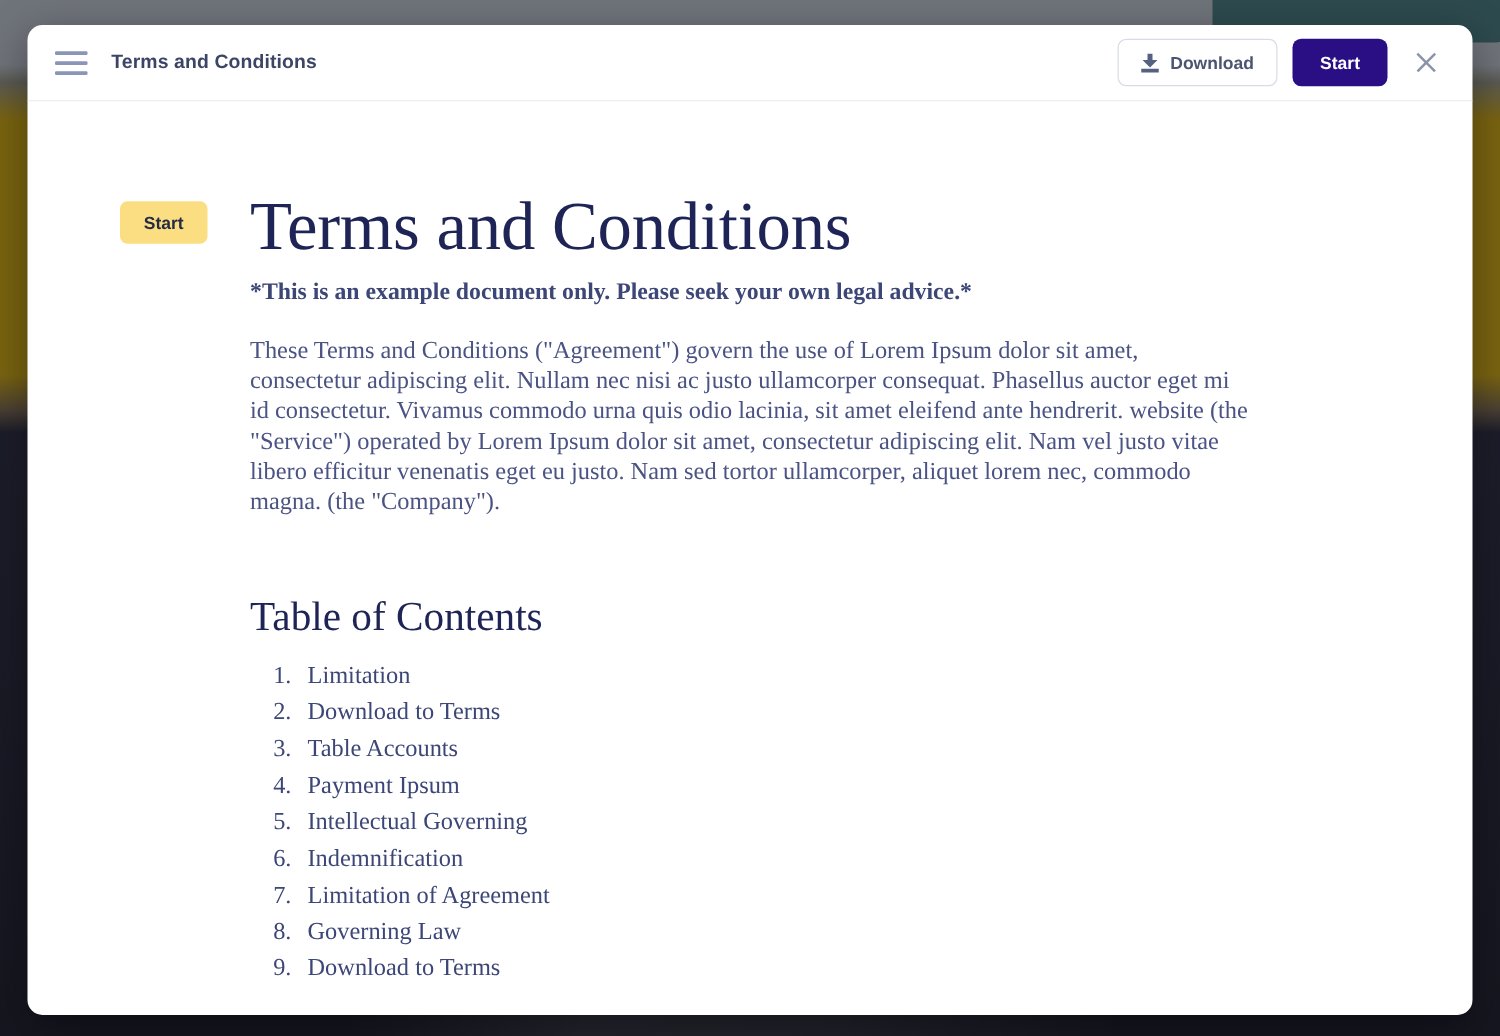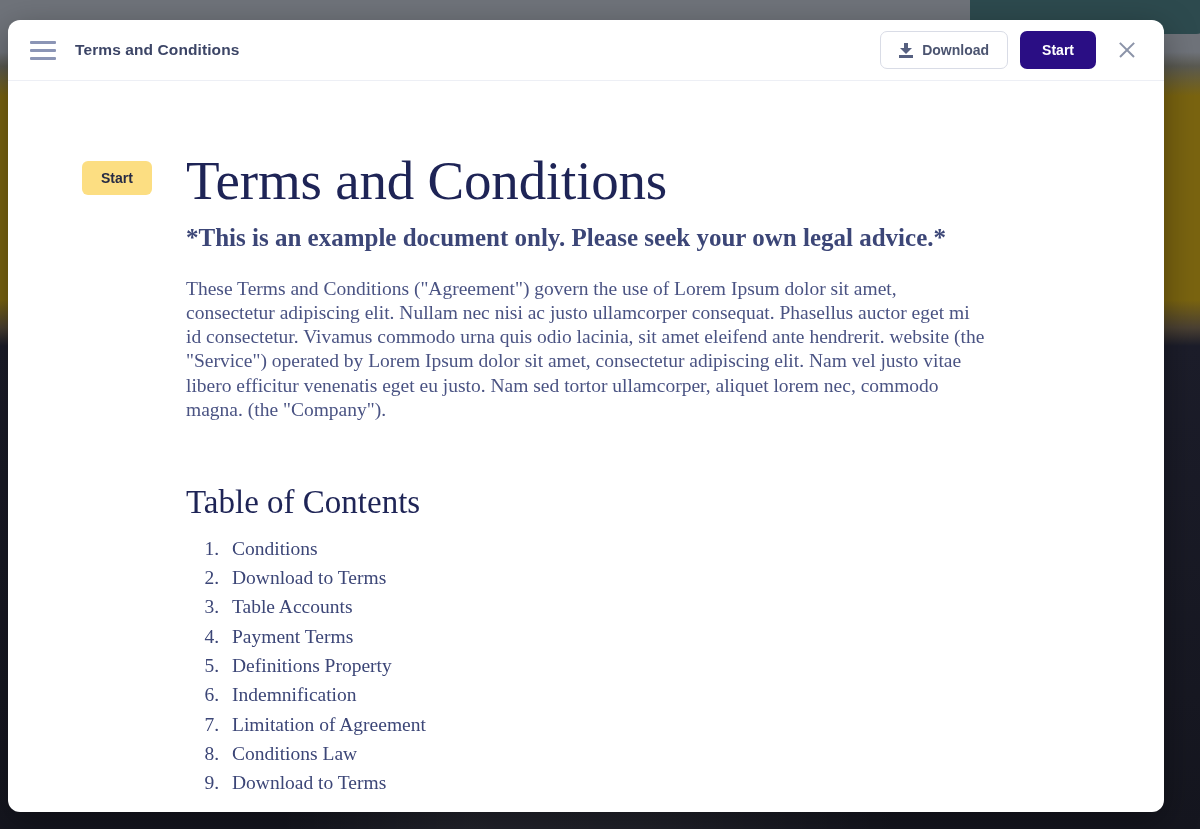--- a/index.html
+++ b/index.html
@@ -43,21 +43,21 @@
     left: 280px;
     bottom: 0;
     width: 620px;
     height: 26px;
     background: linear-gradient(to right, rgba(255,255,255,0) 0%, rgba(255,255,255,0.06) 30%, rgba(255,255,255,0.05) 60%, rgba(255,255,255,0) 100%);
   }
 
   
   .modal {
     position: absolute;
-    left: 8px;
+    left: 22px;
     top: 20px;
     width: 1156px;
     height: 792px;
     background: #ffffff;
     border-radius: 12px;
     box-shadow: 0 10px 34px rgba(0,0,0,0.35);
     overflow: hidden;
     display: flex;
     flex-direction: column;
     justify-content: center;
@@ -212,21 +212,21 @@
     font-size: 55px;
     font-weight: normal;
     color: #1e2456;
     line-height: 1.08;
     letter-spacing: -0.2px;
   }
 
   .doc-subtitle {
     margin: 12px 0 0 0;
     font-family: "Liberation Serif", serif;
-    font-size: 25px;
+    font-size: 19px;
     font-weight: bold;
     color: #3c4677;
     line-height: 1.3;
   }
 
   .doc-para {
     margin: 22px 0 0 0;
     font-family: "Liberation Serif", serif;
     font-size: 19.5px;
     color: #4a5383;
@@ -300,27 +300,27 @@
 
       <h1 class="doc-title">Terms and Conditions</h1>
 
       <p class="doc-subtitle">*This is an example document only. Please seek your own legal advice.*</p>
 
       <p class="doc-para">These Terms and Conditions ("Agreement") govern the use of Lorem Ipsum dolor sit amet, consectetur adipiscing elit. Nullam nec nisi ac justo ullamcorper consequat. Phasellus auctor eget mi id consectetur. Vivamus commodo urna quis odio lacinia, sit amet eleifend ante hendrerit. website (the "Service") operated by Lorem Ipsum dolor sit amet, consectetur adipiscing elit. Nam vel justo vitae libero efficitur venenatis eget eu justo. Nam sed tortor ullamcorper, aliquet lorem nec, commodo magna. (the "Company").</p>
 
       <h2 class="toc-heading">Table of Contents</h2>
 
       <ol class="toc-list">
-          <li>Conditions</li>
+          <li>Limitation</li>
           <li>Download to Terms</li>
           <li>Table Accounts</li>
-          <li>Payment Terms</li>
-          <li>Definitions Property</li>
+          <li>Payment Ipsum</li>
+          <li>Intellectual Governing</li>
           <li>Indemnification</li>
           <li>Limitation of Agreement</li>
-          <li>Conditions Law</li>
+          <li>Governing Law</li>
           <li>Download to Terms</li>
         </ol>
 
     </div>
   </div>
 
 </div>
 
 </body></html>

